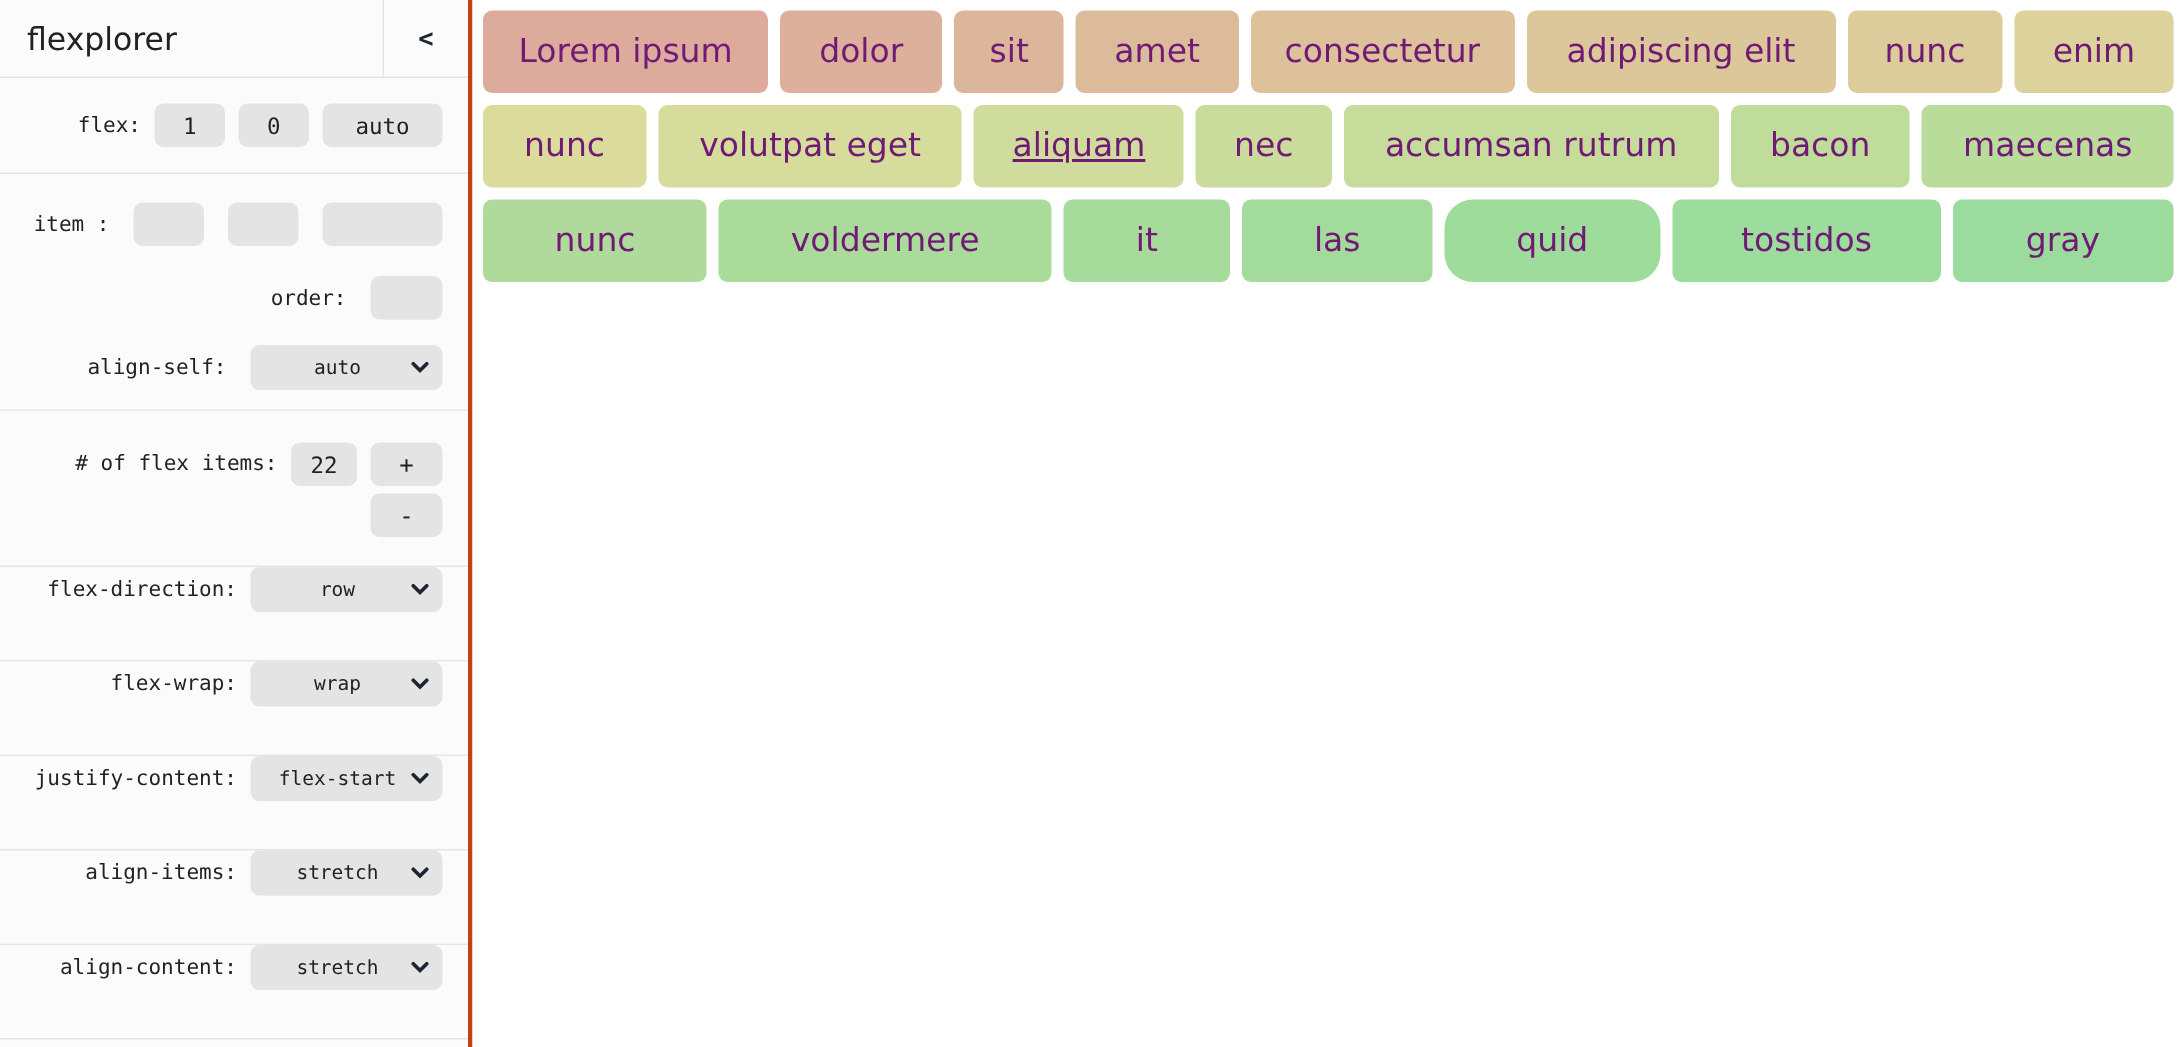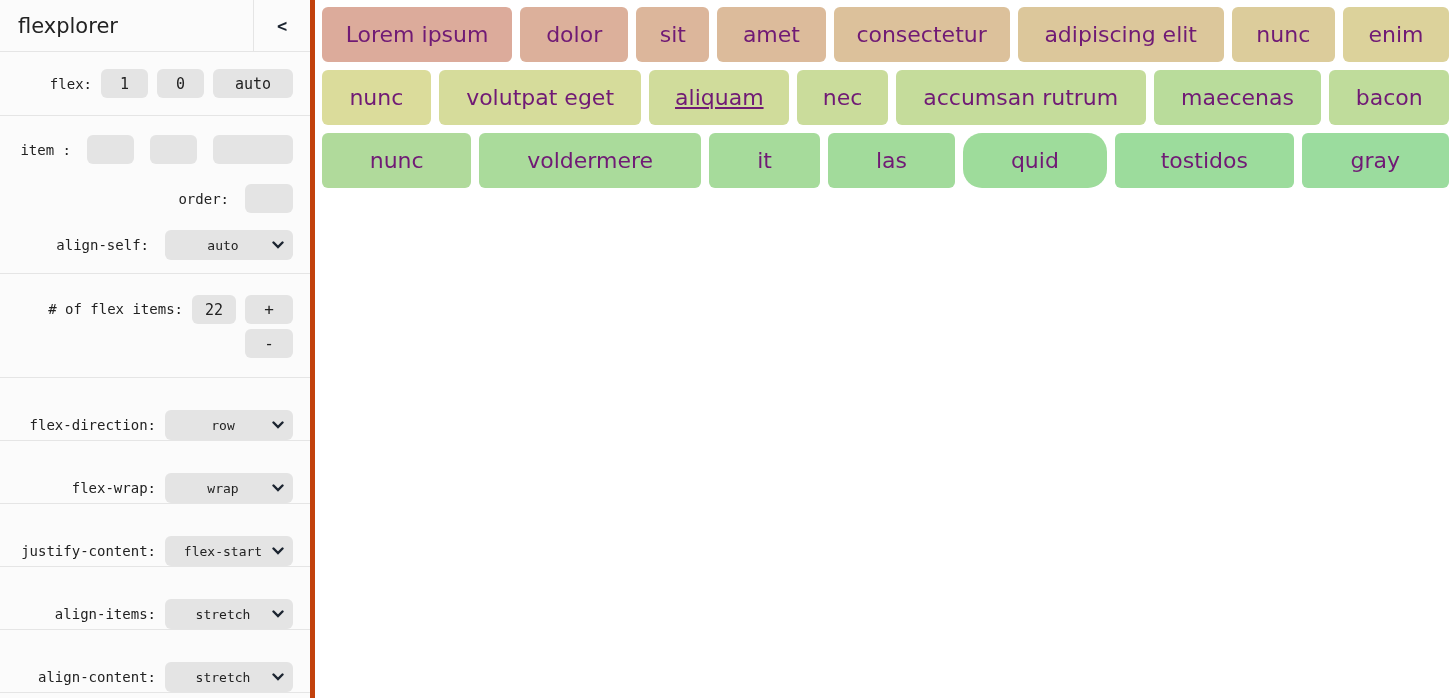--- a/index.html
+++ b/index.html
@@ -8,21 +8,21 @@
     width: 1456px; height: 698px; overflow: hidden;
     display: flex;
     font-family: "DejaVu Sans", "Liberation Sans", sans-serif;
     background: #ffffff;
   }
 
   
   .sidebar {
     width: 315px; min-width: 315px; height: 698px;
     background: #fbfbfb;
-    border-right: 5px solid #c2410c;
+    border-right: 3px solid #c2410c;
     display: flex; flex-direction: column;
   }
   .sb-header {
     height: 52px; display: flex; align-items: stretch;
     border-bottom: 1px solid #e5e5e5;
   }
   .sb-title {
     flex: 1; display: flex; align-items: center;
     padding-left: 18px; font-size: 21px; color: #222;
   }
@@ -71,21 +71,21 @@
     font-family: "DejaVu Sans Mono", "Liberation Mono", monospace;
     font-size: 16px; line-height: 1;
   }
   .sec-flex { height: 64px; display: flex; align-items: center; justify-content: flex-end; }
   .sec-item { padding-top: 19px; padding-bottom: 13px; }
   .sec-item .row { margin-bottom: 0; gap: 16px; }
   .gap20 { margin-top: 20px; }
   .gap17 { margin-top: 17px; }
   .sec-count { padding-top: 21px; padding-bottom: 19px; }
   .count-right { display: flex; flex-direction: column; gap: 5px; }
-  .sec-simple { height: 63px; display: flex; align-items: flex-end; justify-content: flex-end; }
+  .sec-simple { height: 63px; display: flex; align-items: flex-start; justify-content: flex-end; }
 
   
   .main { flex: 1; background: #ffffff; overflow: hidden; }
   .stage {
     display: flex; flex-wrap: wrap; align-content: flex-start;
     justify-content: flex-start; align-items: stretch;
     padding: 3px;
   }
   .flex-item {
     flex: 1 0 auto; margin: 4px; height: 55px; line-height: 55px;
@@ -239,22 +239,22 @@
       <div class="flex-item" style="width: 106px; background: rgb(220, 187, 155);">amet</div>
       <div class="flex-item" style="width: 174px; background: rgb(220, 193, 155);">consectetur</div>
       <div class="flex-item" style="width: 204px; background: rgb(220, 199, 155);">adipiscing elit</div>
       <div class="flex-item" style="width: 101px; background: rgb(220, 204, 155);">nunc</div>
       <div class="flex-item" style="width: 104px; background: rgb(220, 210, 155);">enim</div>
       <div class="flex-item" style="width: 106px; background: rgb(219, 220, 155);">nunc</div>
       <div class="flex-item" style="width: 200px; background: rgb(214, 220, 155);">volutpat eget</div>
       <div class="flex-item" style="width: 137px; background: rgb(208, 220, 155); text-decoration: underline;">aliquam</div>
       <div class="flex-item" style="width: 88px; background: rgb(202, 220, 155);">nec</div>
       <div class="flex-item" style="width: 247px; background: rgb(197, 220, 155); text-align: center;">accumsan rutrum</div>
+      <div class="flex-item" style="width: 117px; background: rgb(191, 220, 155);">bacon</div>
       <div class="flex-item" style="width: 165px; background: rgb(185, 220, 155);">maecenas</div>
-      <div class="flex-item" style="width: 117px; background: rgb(191, 220, 155);">bacon</div>
       <div class="flex-item" style="width: 148px; background: rgb(176, 218, 155);">nunc</div>
       <div class="flex-item" style="width: 220px; background: rgb(170, 219, 155);">voldermere</div>
       <div class="flex-item" style="width: 110px; background: rgb(166, 219, 155);">it</div>
       <div class="flex-item" style="width: 125px; background: rgb(162, 219, 155);">las</div>
       <div class="flex-item" style="width: 143px; background: rgb(158, 220, 155); border-radius: 19px;">quid</div>
       <div class="flex-item" style="width: 177px; background: rgb(156, 220, 156);">tostidos</div>
       <div class="flex-item" style="width: 146px; background: rgb(155, 220, 158);">gray</div>
     </div>
 </div>
 

